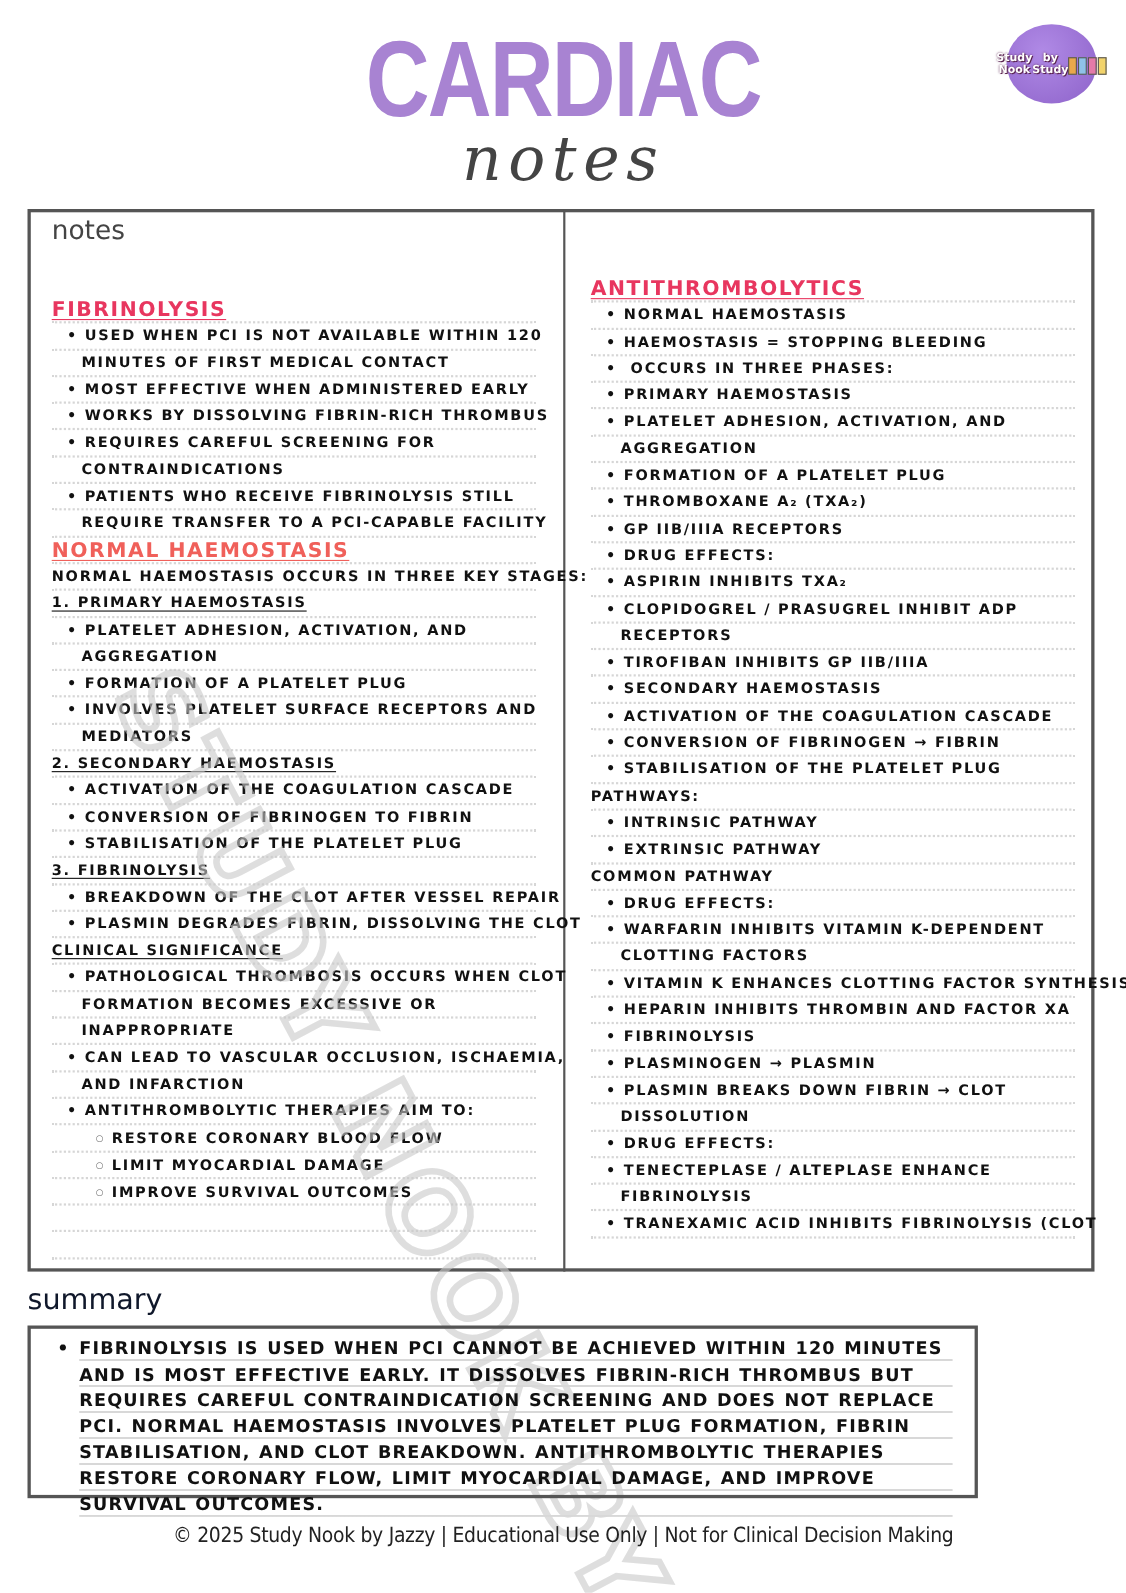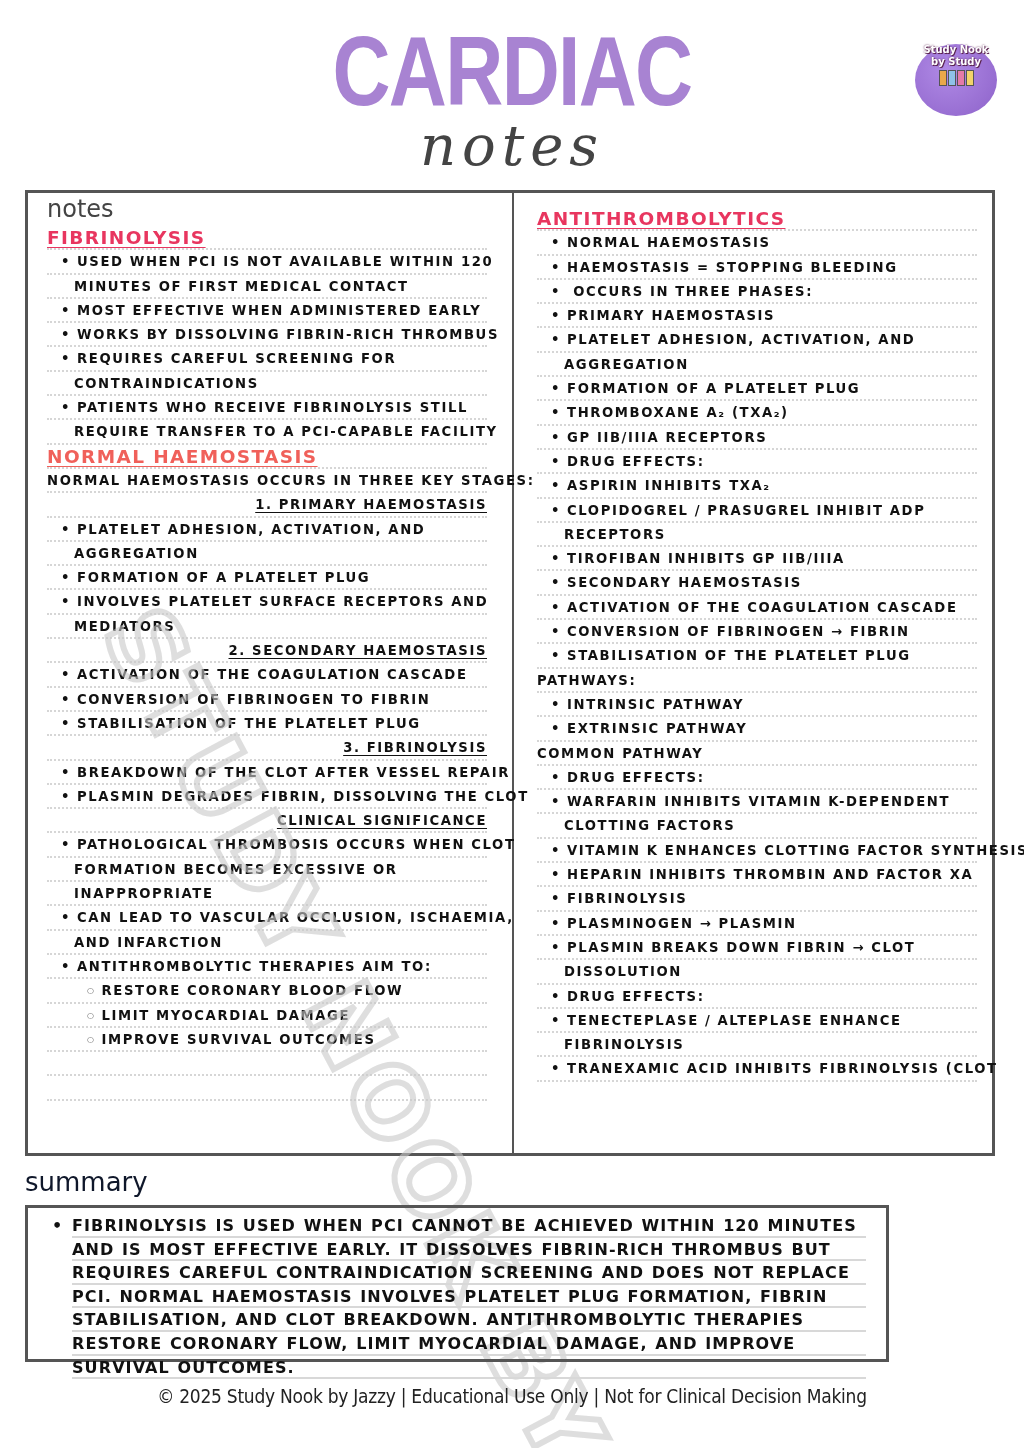--- a/index.html
+++ b/index.html
@@ -1,34 +1,34 @@
 <!DOCTYPE html>
 <html><head>
 <meta charset="utf-8">
 <style>
   html, body { margin:0; padding:0; background:#ffffff; }
   body { width:1024px; height:1448px; position:relative; overflow:hidden; font-family:"DejaVu Sans", sans-serif; color:#111; }
   .title-main { position:absolute; left:0; right:0; top:22px; text-align:center; font-family:"Liberation Sans", sans-serif; font-weight:bold; font-size:98px; letter-spacing:-2px; color:#a883d2; line-height:1; transform:scaleX(0.82); transform-origin:center; }
   .title-sub { position:absolute; left:0; right:0; top:118px; text-align:center; font-family:"DejaVu Serif", serif; font-style:italic; font-size:56px; color:#444; letter-spacing:6px; line-height:1; }
-  .badge { position:absolute; left:915px; top:44px; width:82px; height:72px; border-radius:50%; background:radial-gradient(circle at 40% 35%, #b08ae6, #8d62c9); display:flex; flex-direction:column; align-items:center; justify-content:flex-start; }
+  .badge { position:absolute; left:915px; top:22px; width:82px; height:72px; border-radius:50%; background:radial-gradient(circle at 40% 35%, #b08ae6, #8d62c9); display:flex; flex-direction:row; align-items:center; justify-content:center; }
   .badge-text { font-family:"DejaVu Sans", sans-serif; font-weight:bold; font-size:10px; color:#fff; text-shadow:0 0 2px #5a2350, 1px 1px 0 #5a2350; text-align:center; line-height:1.15; }
   .badge-books { display:flex; gap:1px; margin-top:3px; }
   .badge-books span { width:6px; height:14px; display:block; border:1px solid #555; }
 
   .notes-box { position:absolute; left:25px; top:190px; width:970px; height:966px; border:3px solid #555; box-sizing:border-box; }
   .col-divider { position:absolute; left:512px; top:190px; width:2px; height:966px; background:#555; }
   .label-notes { position:absolute; left:47px; top:195px; font-size:24px; color:#444; font-family:"DejaVu Sans", sans-serif; }
 
-  .col { position:absolute; }
+  .col { position:absolute;margin-top:44px; }
   .col-left { left:47px; top:226px; width:440px; }
   .col-right { left:537px; top:207px; width:440px; }
   .line { height:24.3px; line-height:24.3px; font-size:13.2px; font-weight:bold; letter-spacing:1.6px; text-transform:uppercase; white-space:nowrap; font-family:"DejaVu Sans", sans-serif; border-bottom:2px dotted #d6d6d6; box-sizing:border-box; }
   .head { font-size:18.5px; color:#e8365f; text-decoration:underline; text-underline-offset:3px; letter-spacing:1.4px; }
   .head.coral { color:#f0605a; }
-  .sub { text-decoration:underline; text-underline-offset:3px;text-align:right; }
+  .sub { text-decoration:underline; text-underline-offset:3px; }
   .b1 { padding-left:14px; }
   .b1::before { content:"•"; margin-right:6px; }
   .c1 { padding-left:27px; }
   .b2 { padding-left:40px; }
   .b2::before { content:"○"; font-size:8px; margin-right:6px; vertical-align:2px; color:#666; }
 
   .label-summary { position:absolute; left:25px; top:1167px; font-size:26px; color:#0f172a; font-family:"DejaVu Sans", sans-serif; }
   .summary-box { position:absolute; left:25px; top:1205px; width:864px; height:157px; border:3px solid #555; box-sizing:border-box; padding:6px 20px 0 44px; }
   .summary-text { position:relative; font-family:"DejaVu Sans", sans-serif; font-weight:bold; font-size:16px; letter-spacing:1.1px; line-height:23.6px; text-transform:uppercase; word-spacing:1px;
      background-image:repeating-linear-gradient(to bottom, transparent 0, transparent 21.6px, #d8d8d8 21.6px, #d8d8d8 23.6px); }

